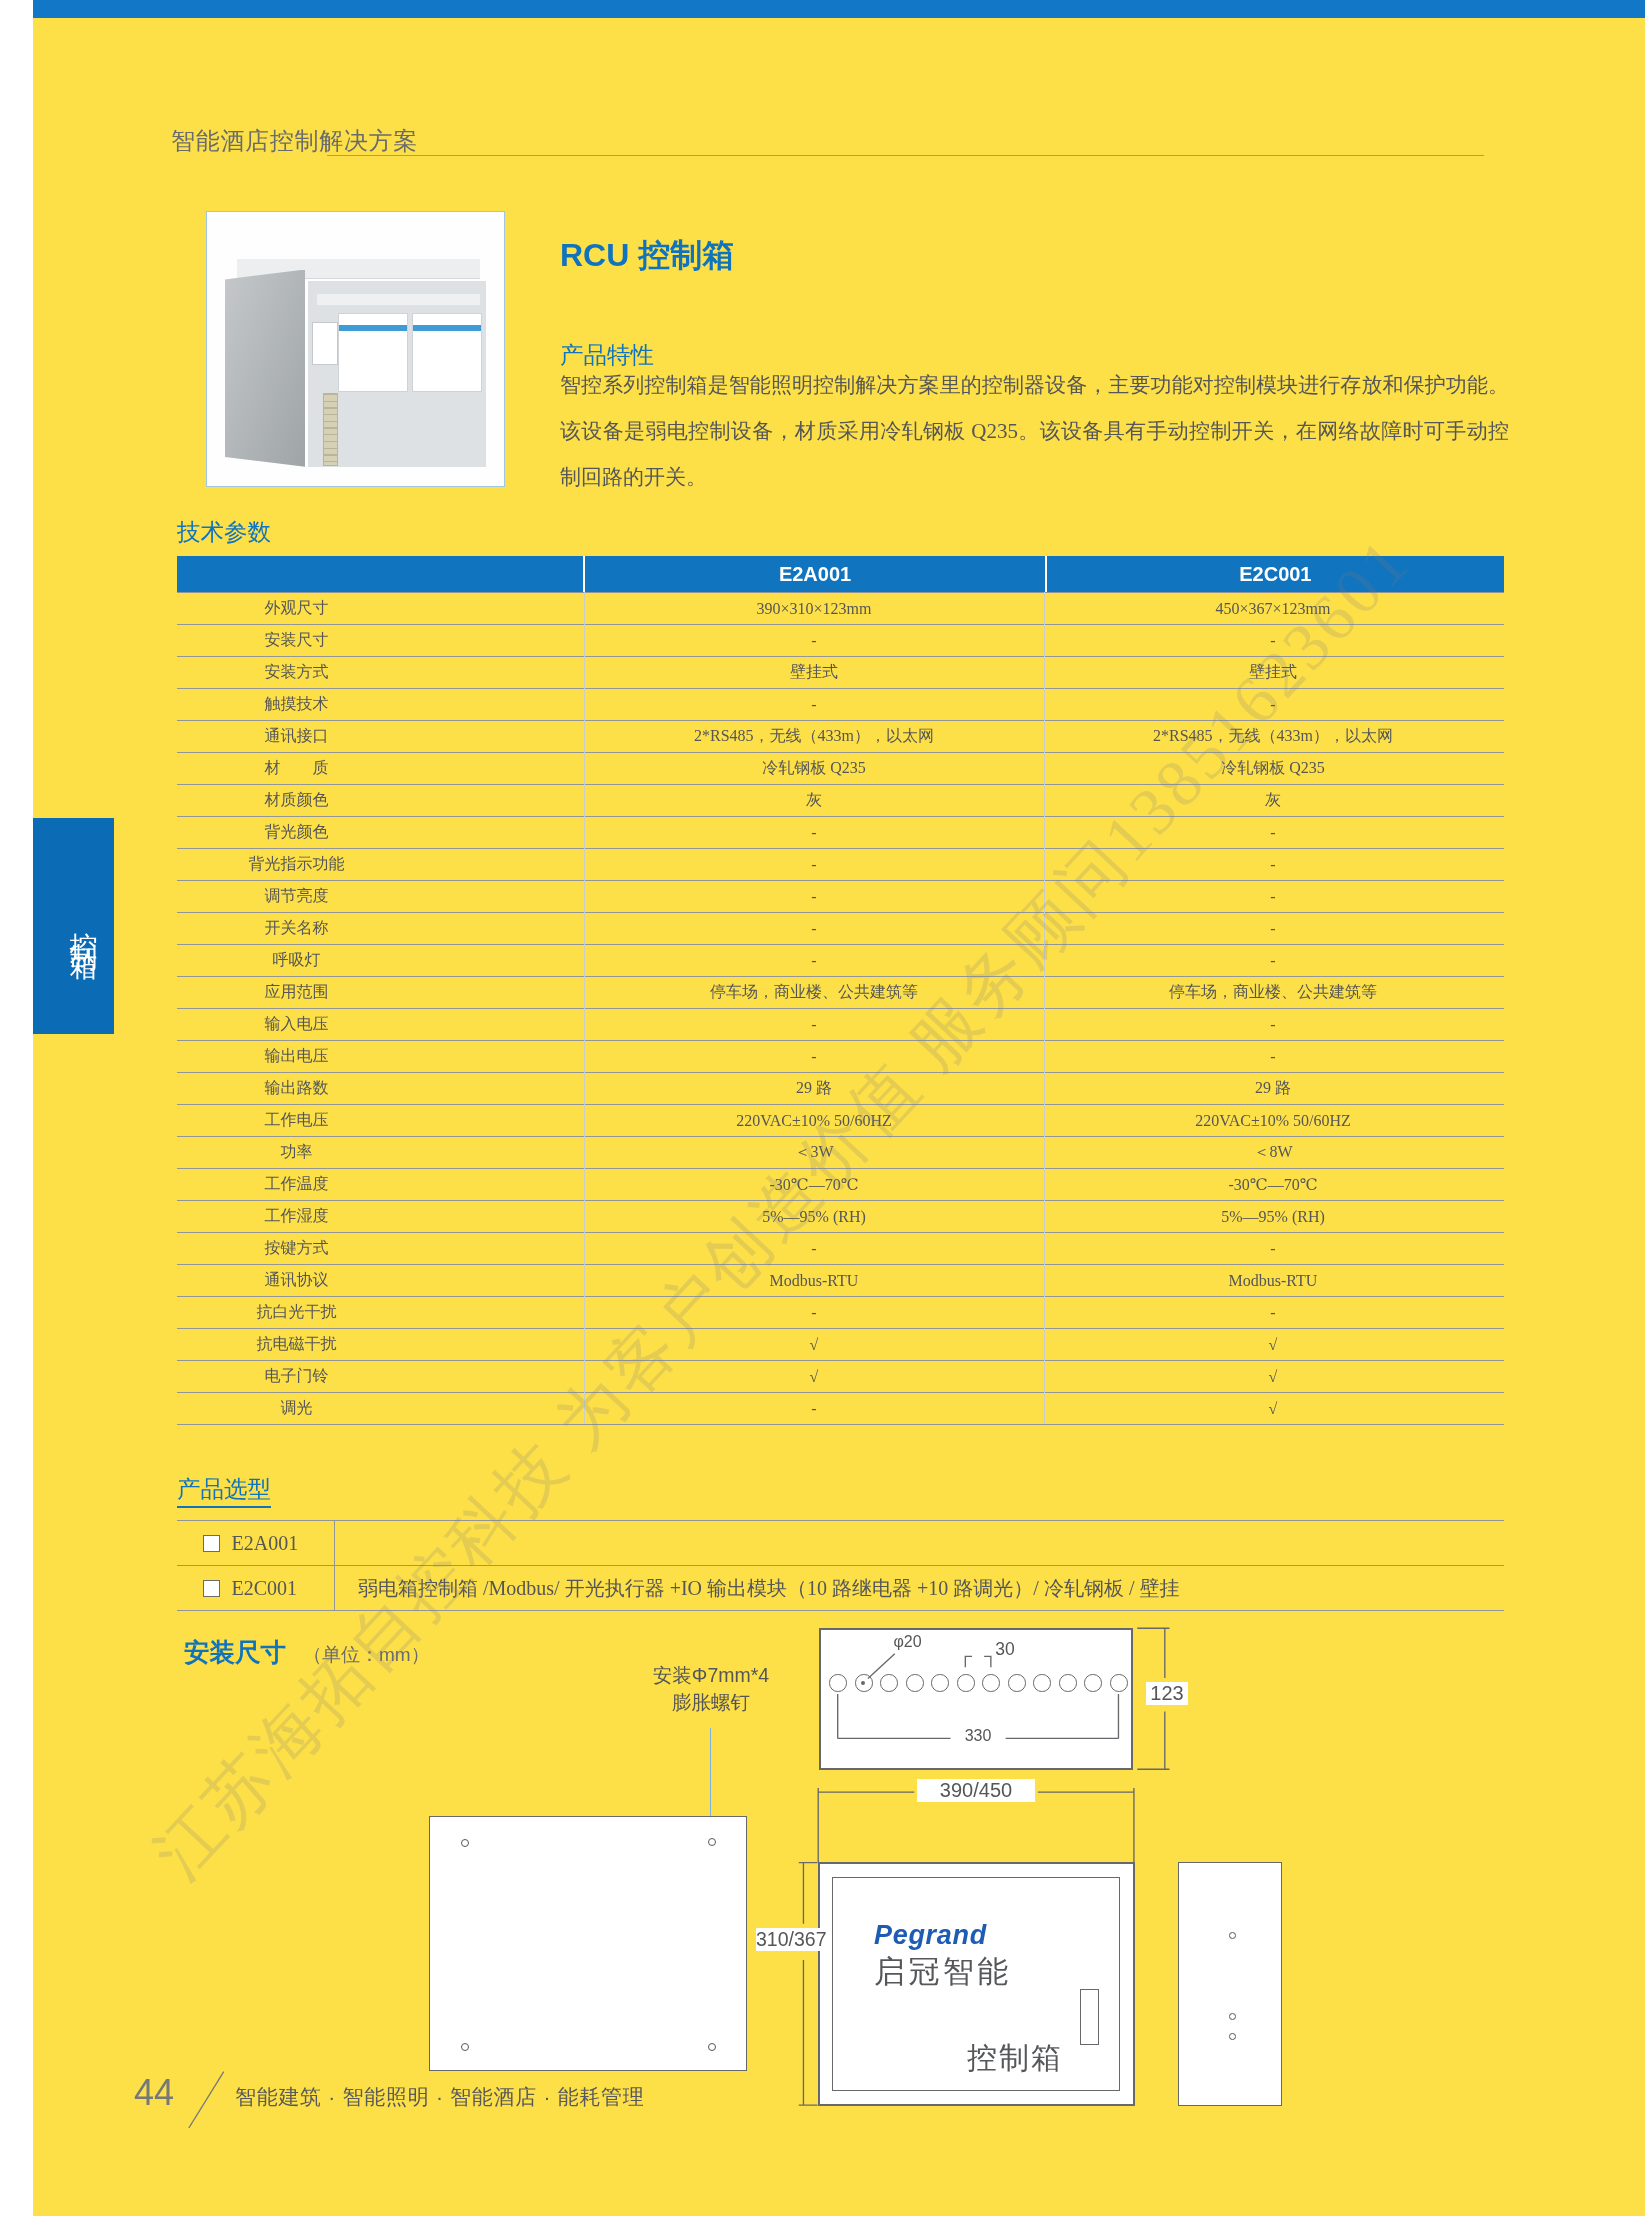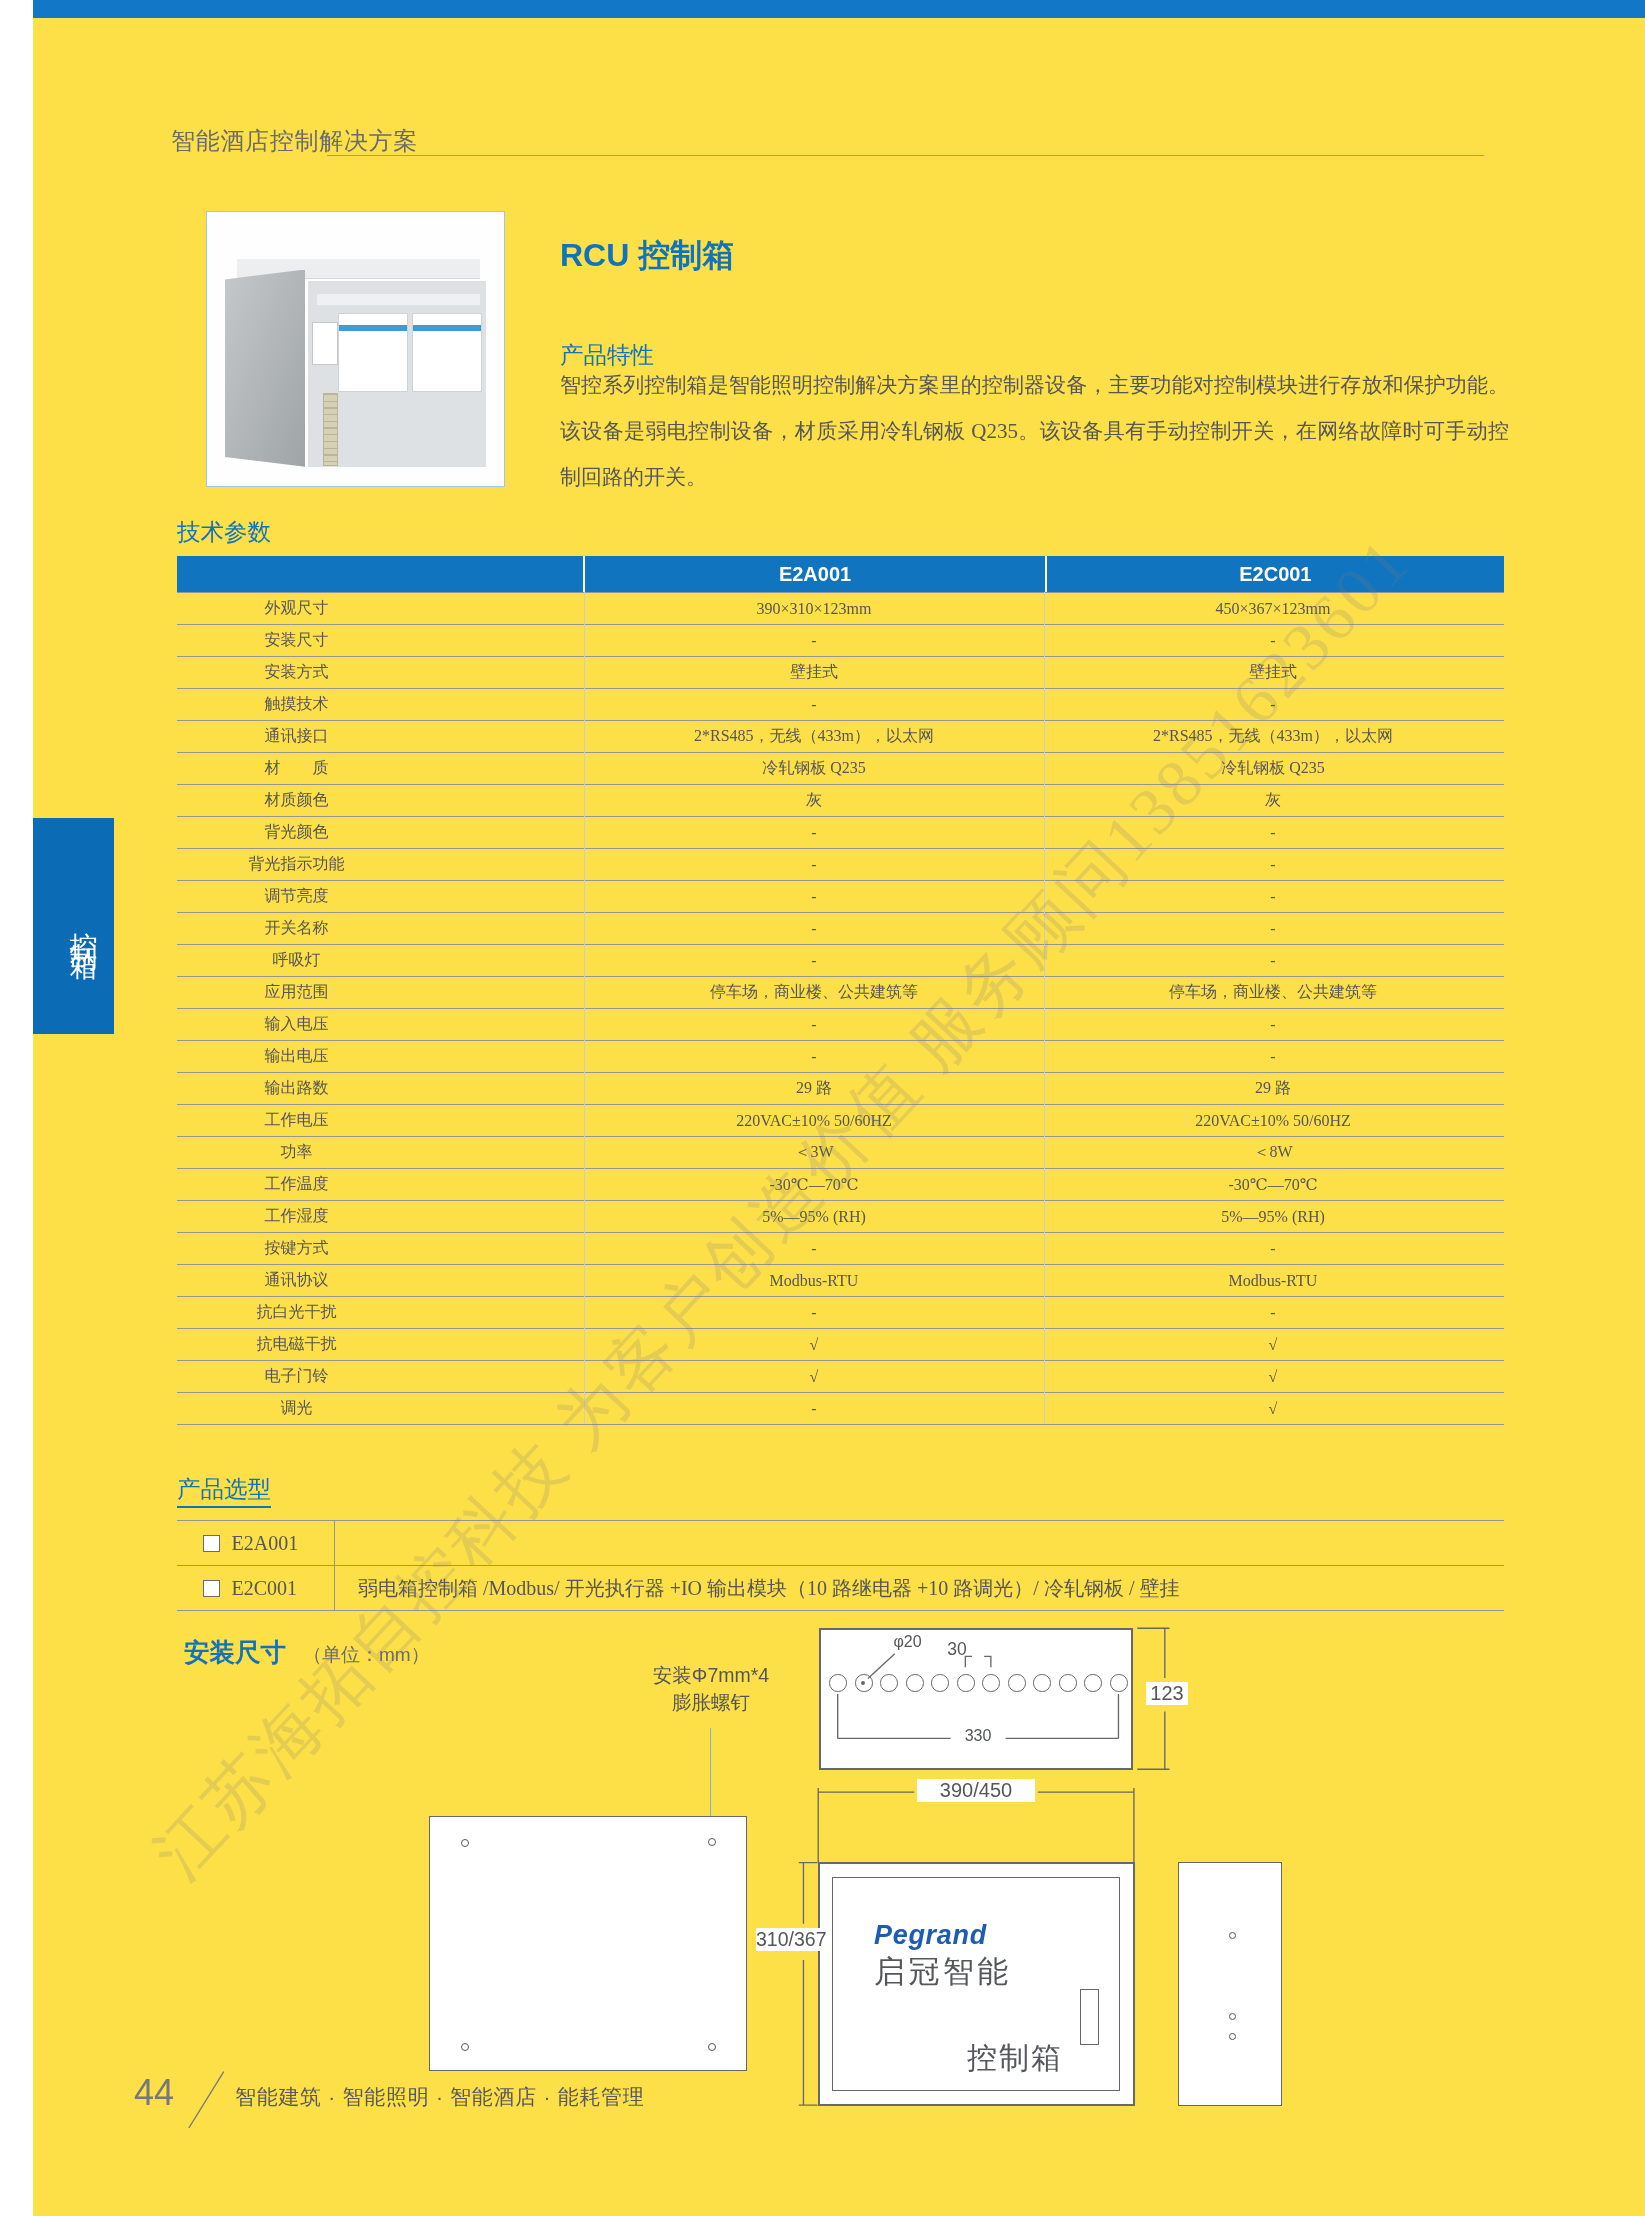--- a/index.html
+++ b/index.html
@@ -303,21 +303,21 @@
       <div class="hole" style="left: 898px; top: 1674px;"></div>
       <div class="hole" style="left: 924px; top: 1674px;"></div>
       <div class="hole" style="left: 949px; top: 1674px;"></div>
       <div class="hole" style="left: 975px; top: 1674px;"></div>
       <div class="hole" style="left: 1000px; top: 1674px;"></div>
       <div class="hole" style="left: 1026px; top: 1674px;"></div>
       <div class="hole" style="left: 1051px; top: 1674px;"></div>
       <div class="hole" style="left: 1077px; top: 1674px;"></div>
     </div>
   <div class="dimlabel" style="left:851px;top:1633px;width:47px;">φ20</div>
-  <div class="dimlabel" style="left:912px;top:1639px;width:24px;font-size:17.5px;">30</div>
+  <div class="dimlabel" style="left:960px;top:1639px;width:24px;font-size:17.5px;">30</div>
   <div class="dimlabel" style="left:920px;top:1727px;width:50px;">330</div>
   <div class="dimlabel" style="left:1113px;top:1682px;width:42px;font-size:20px;">123</div>
 
   <div class="abs drect" id="backpanel"></div>
   <div class="screwhole" style="left:428px;top:1839px;"></div>
   <div class="screwhole" style="left:675px;top:1838px;"></div>
   <div class="screwhole" style="left:428px;top:2043px;"></div>
   <div class="screwhole" style="left:675px;top:2043px;"></div>
 
   <div class="abs drect" id="frontview"></div>

